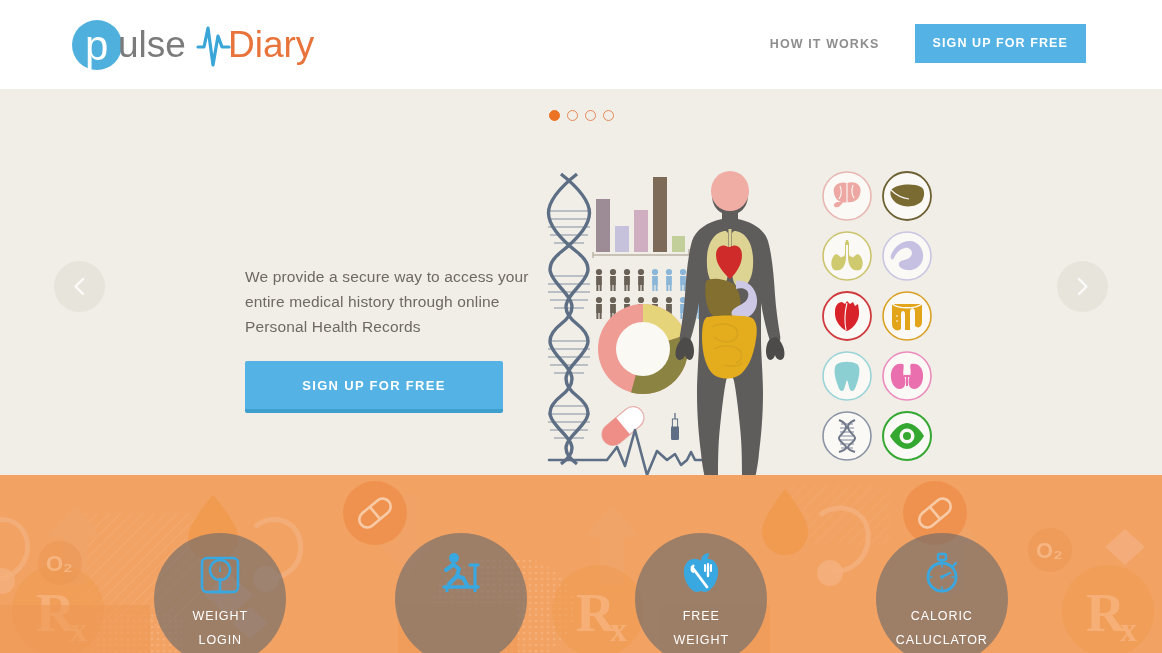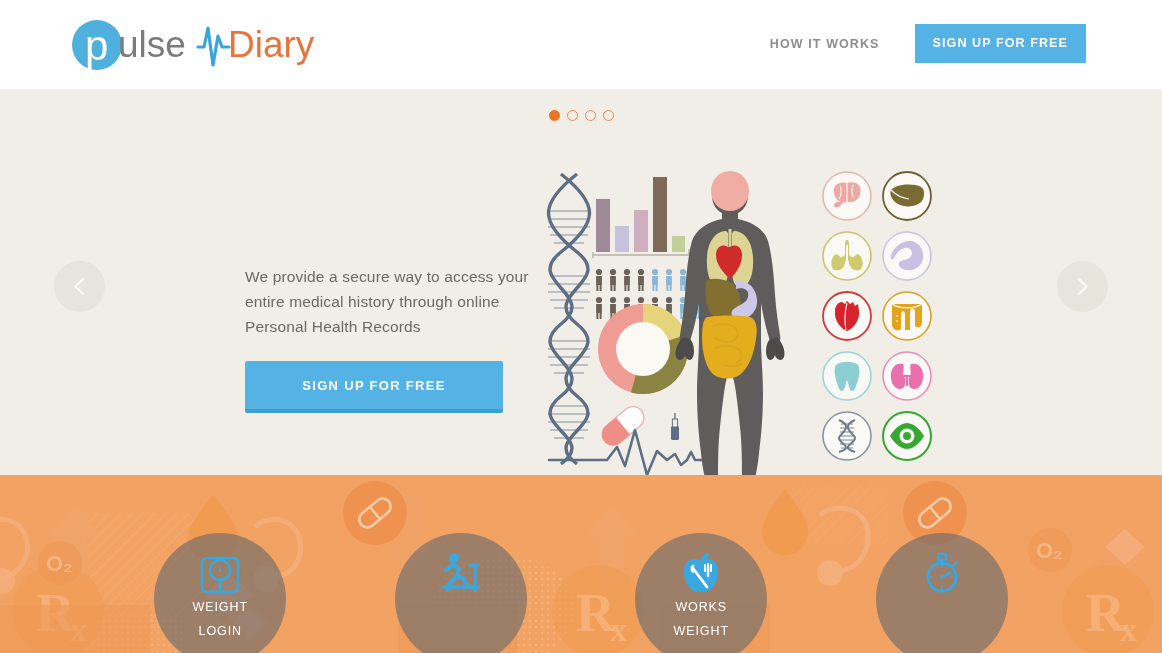--- a/index.html
+++ b/index.html
@@ -77,21 +77,21 @@
     display:flex; justify-content:space-around; align-items:flex-start;
     padding:0 100px;
   }
   .feature {
     position:relative; width:132px; height:132px; border-radius:50%;
     background:rgba(105,105,108,0.62); margin-top:58px;
     display:flex; flex-direction:column; align-items:center; cursor:pointer;
   }
   .feature-icon { margin-top:18px; height:44px; display:flex; align-items:center; }
   .feature-label {
-    margin-top:0; color:#ffffff; font-size:12.5px; letter-spacing:0.9px;
+    margin-top:9px; color:#ffffff; font-size:12.5px; letter-spacing:0.9px;
     text-align:center; line-height:24px; font-weight:400;
   }
 </style>
 </head>
 <body>
 
 <div class="page">
 
   <div class="header">
 
@@ -588,21 +588,21 @@
             <path d="M22 10 C16 5 6 8 5 19 C4 30 12 41 18 41 C20 41 21 40 22 40 C23 40 24 41 26 41
                      C32 41 40 30 39 19 C38 8 28 5 22 10 Z" fill="#3aa8e0"></path>
             <path d="M22 10 C22 6 25 2 30 2 C30 7 27 10 22 10 Z" fill="#3aa8e0"></path>
             <path d="M13 16 L28 36" stroke="#ffffff" stroke-width="2.8" stroke-linecap="round"></path>
             <path d="M29 15 L29 25" stroke="#ffffff" stroke-width="2.4" stroke-linecap="round"></path>
             <path d="M26 14 L26 20 M29 13 L29 20 M32 14 L32 20" stroke="#ffffff" stroke-width="2" stroke-linecap="round"></path>
             <path d="M15 14 C12 17 12 20 15 21" fill="none" stroke="#ffffff" stroke-width="2.4"></path>
           </svg>
         </div>
         <div class="feature-label">
-          <div>WORKS</div>
+          <div>FREE</div>
           <div>WEIGHT</div>
         </div>
       </div>
 
       <div class="feature">
         <div class="feature-icon">
           <svg width="44" height="44" viewBox="0 0 44 44">
             <circle cx="22" cy="26" r="14" fill="none" stroke="#3aa8e0" stroke-width="2.8"></circle>
             <rect x="18" y="3" width="8" height="6" rx="1.5" fill="none" stroke="#3aa8e0" stroke-width="2.4"></rect>
             <path d="M22 9 L22 12" stroke="#3aa8e0" stroke-width="2.4"></path>
@@ -610,18 +610,22 @@
             <path d="M22 26 L30 22" stroke="#3aa8e0" stroke-width="2.4" stroke-linecap="round"></path>
             <circle cx="22" cy="26" r="1.8" fill="#3aa8e0"></circle>
             <g stroke="#3aa8e0" stroke-width="1.6" stroke-linecap="round">
               <line x1="22" y1="14" x2="22" y2="16"></line>
               <line x1="22" y1="36" x2="22" y2="38"></line>
               <line x1="10" y1="26" x2="12" y2="26"></line>
               <line x1="32" y1="26" x2="34" y2="26"></line>
             </g>
           </svg>
         </div>
+        <div class="feature-label">
+          <div>CALORIC</div>
+          <div>CALUCLATOR</div>
+        </div>
       </div>
 
     </div>
   </div>
 
 </div>
 
 </body></html>

